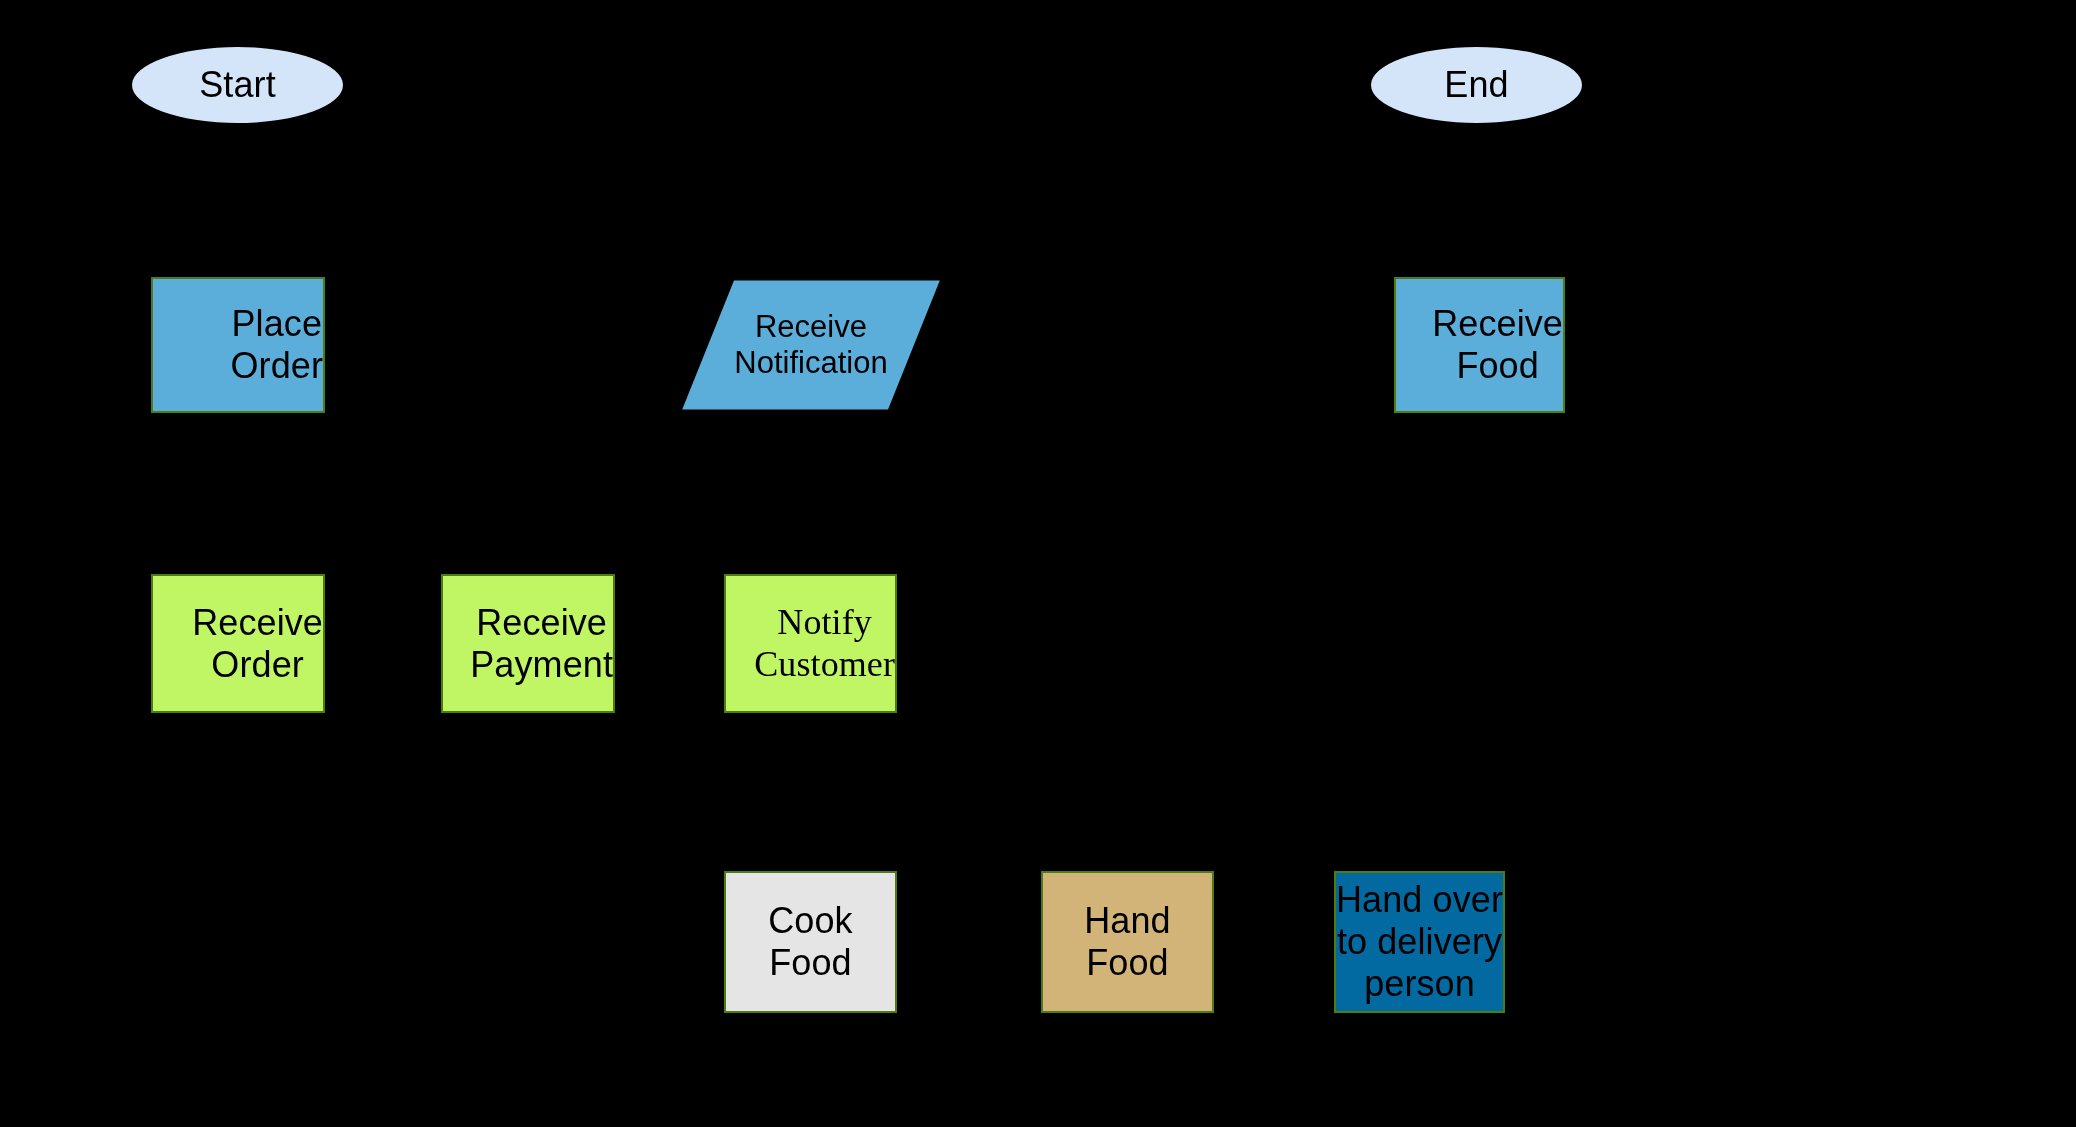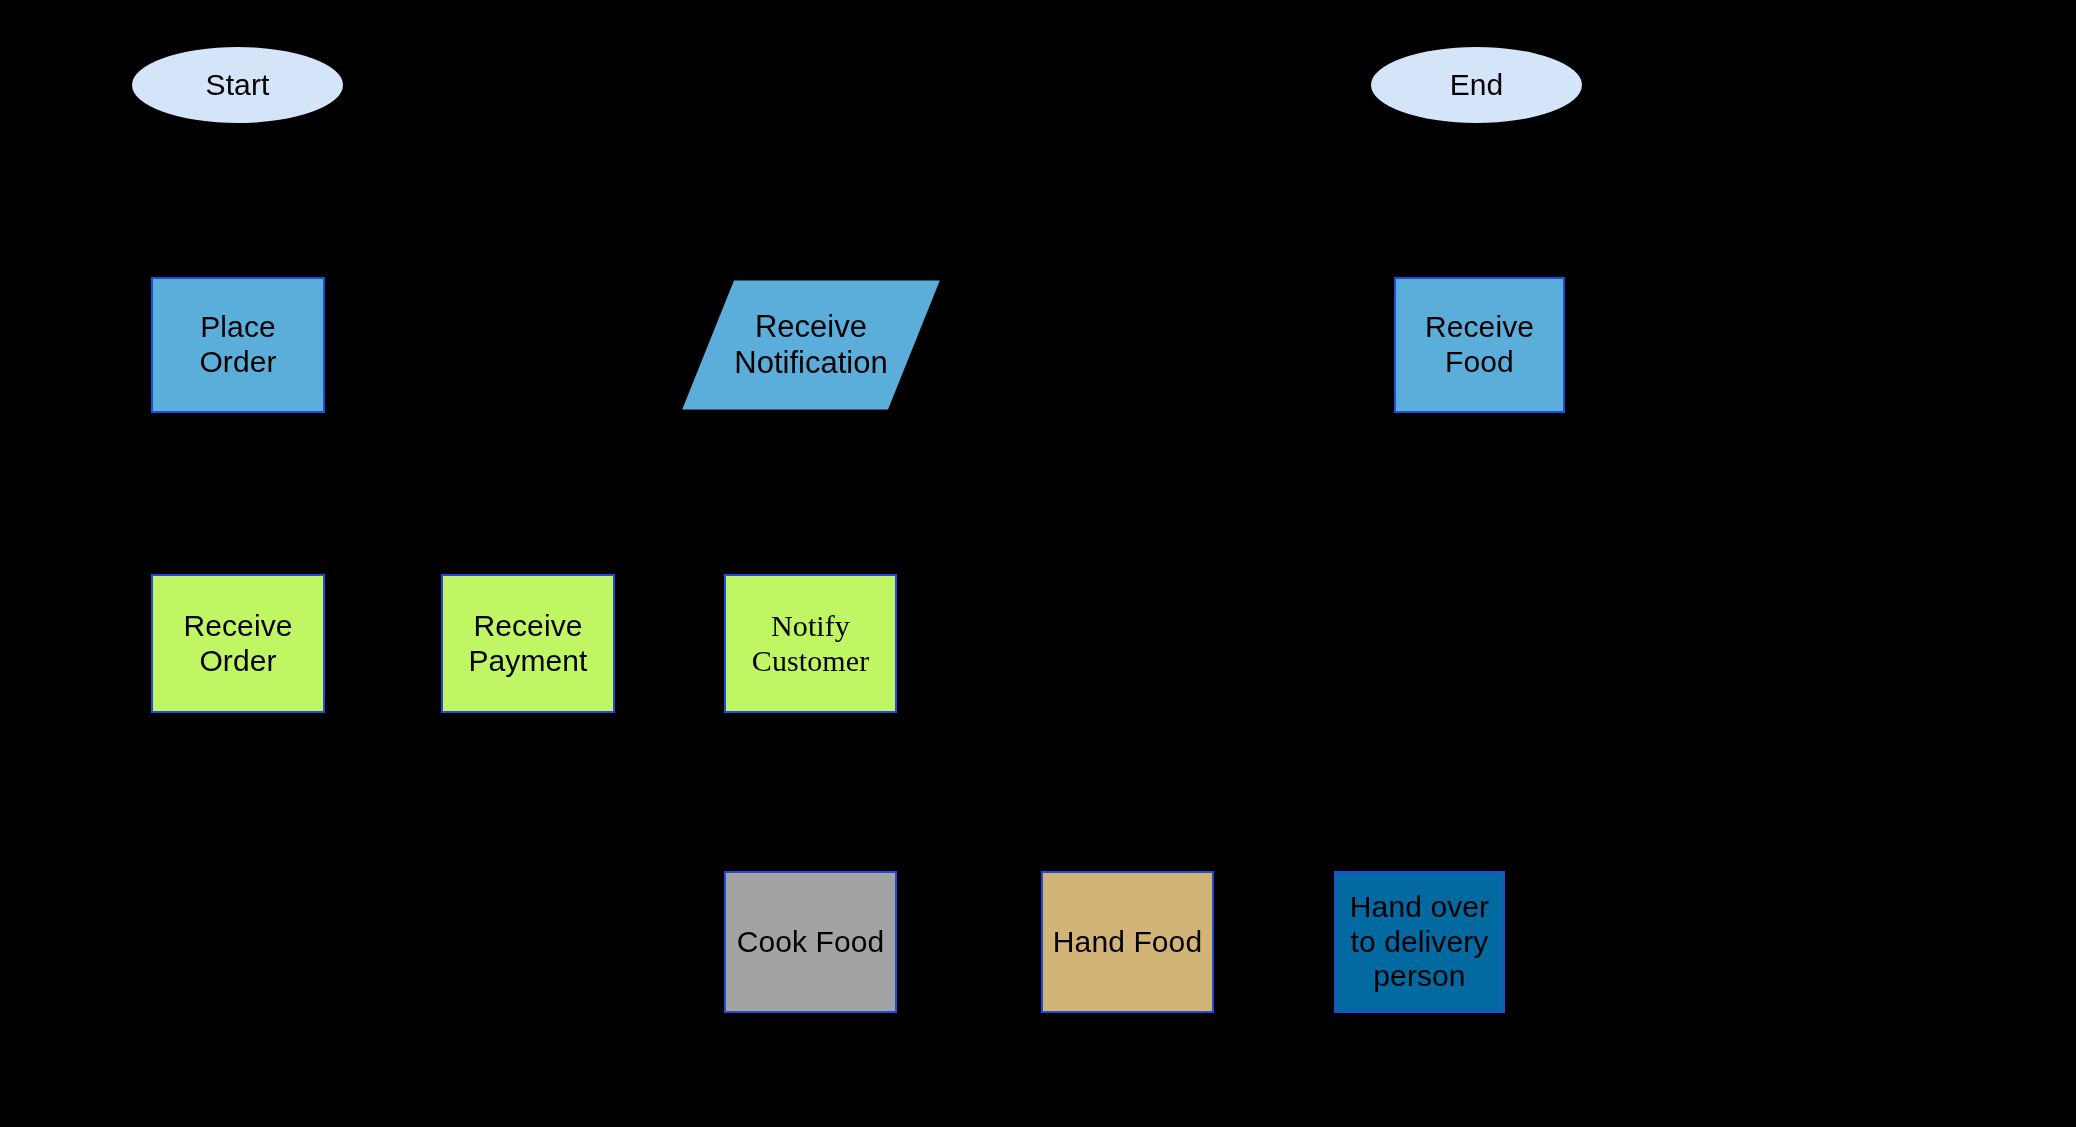--- a/index.html
+++ b/index.html
@@ -23,36 +23,37 @@
 
   
   .node {
     position: absolute;
     box-sizing: border-box;
     display: flex;
     align-items: center;
     justify-content: center;
     text-align: center;
     color: #000000;
-    font-size: 30px;
+    font-size: 36px;
     line-height: 1.16;
     letter-spacing: 0.1px;
     white-space: pre-line;
     user-select: none;
   }
 
   
   .terminator {
     border-radius: 50%;
     border: 2px solid #000000;
   }
 
   
   .rect {
-    border: 2px solid #1d4ed8;
+    border: 2px solid #4d7c0f;
+    justify-content: flex-end;
   }
 
   
   .parallelogram-wrap {
     position: absolute;
     box-sizing: border-box;
   }
   .parallelogram-shape {
     position: absolute;
     inset: 0;
@@ -112,21 +113,21 @@
   <div class="node rect" style="left: 441px; top: 574px; width: 174px; height: 139px; background: rgb(192, 245, 100);">
     <span>Receive
 Payment</span>
   </div>
 
   <div class="node rect" style="left: 724px; top: 574px; width: 173px; height: 139px; background: rgb(192, 245, 100); font-family: Liberation Serif, serif;">
     <span>Notify
 Customer</span>
   </div>
 
-  <div class="node rect" style="left: 724px; top: 871px; width: 173px; height: 142px; background: #a3a3a3;">
+  <div class="node rect" style="left: 724px; top: 871px; width: 173px; height: 142px; background: #e5e5e5;">
     <span>Cook Food</span>
   </div>
 
   <div class="node rect" style="left: 1041px; top: 871px; width: 173px; height: 142px; background: rgb(210, 180, 120);">
     <span>Hand Food</span>
   </div>
 
   <div class="node rect" style="left: 1334px; top: 871px; width: 171px; height: 142px; background: #0369a1;">
     <span>Hand over
 to delivery

